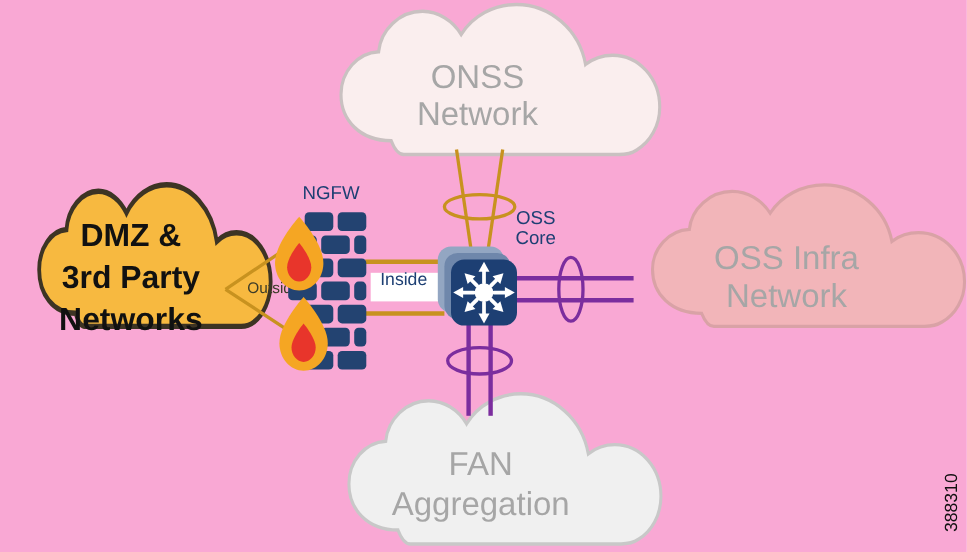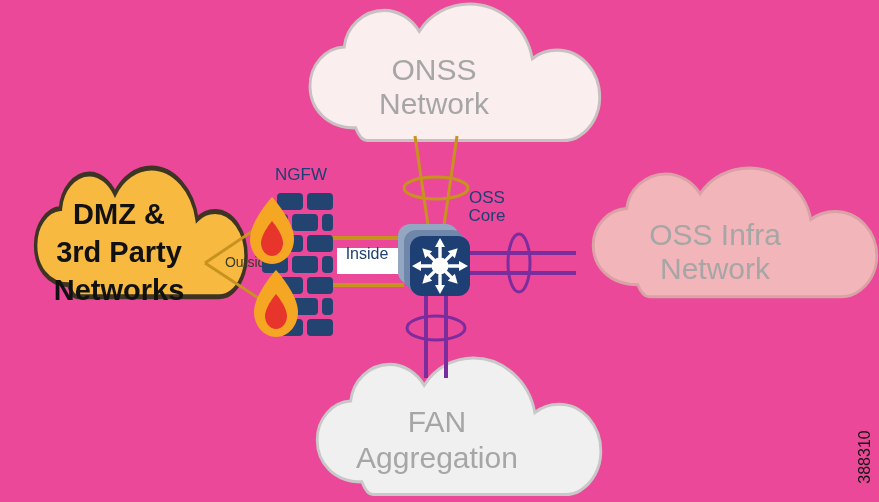--- a/index.html
+++ b/index.html
@@ -8,21 +8,21 @@
     padding: 0;
     background: #ffffff;
   }
   body {
     font-family: "Liberation Sans", sans-serif;
   }
   #diagram-root {
     position: relative;
     width: 879px;
     height: 502px;
-    background: #ec4899;
+    background: #f9a8d4;
     overflow: hidden;
   }
   #diagram-svg {
     position: absolute;
     left: 0;
     top: 0;
     width: 879px;
     height: 502px;
     display: block;
   }

